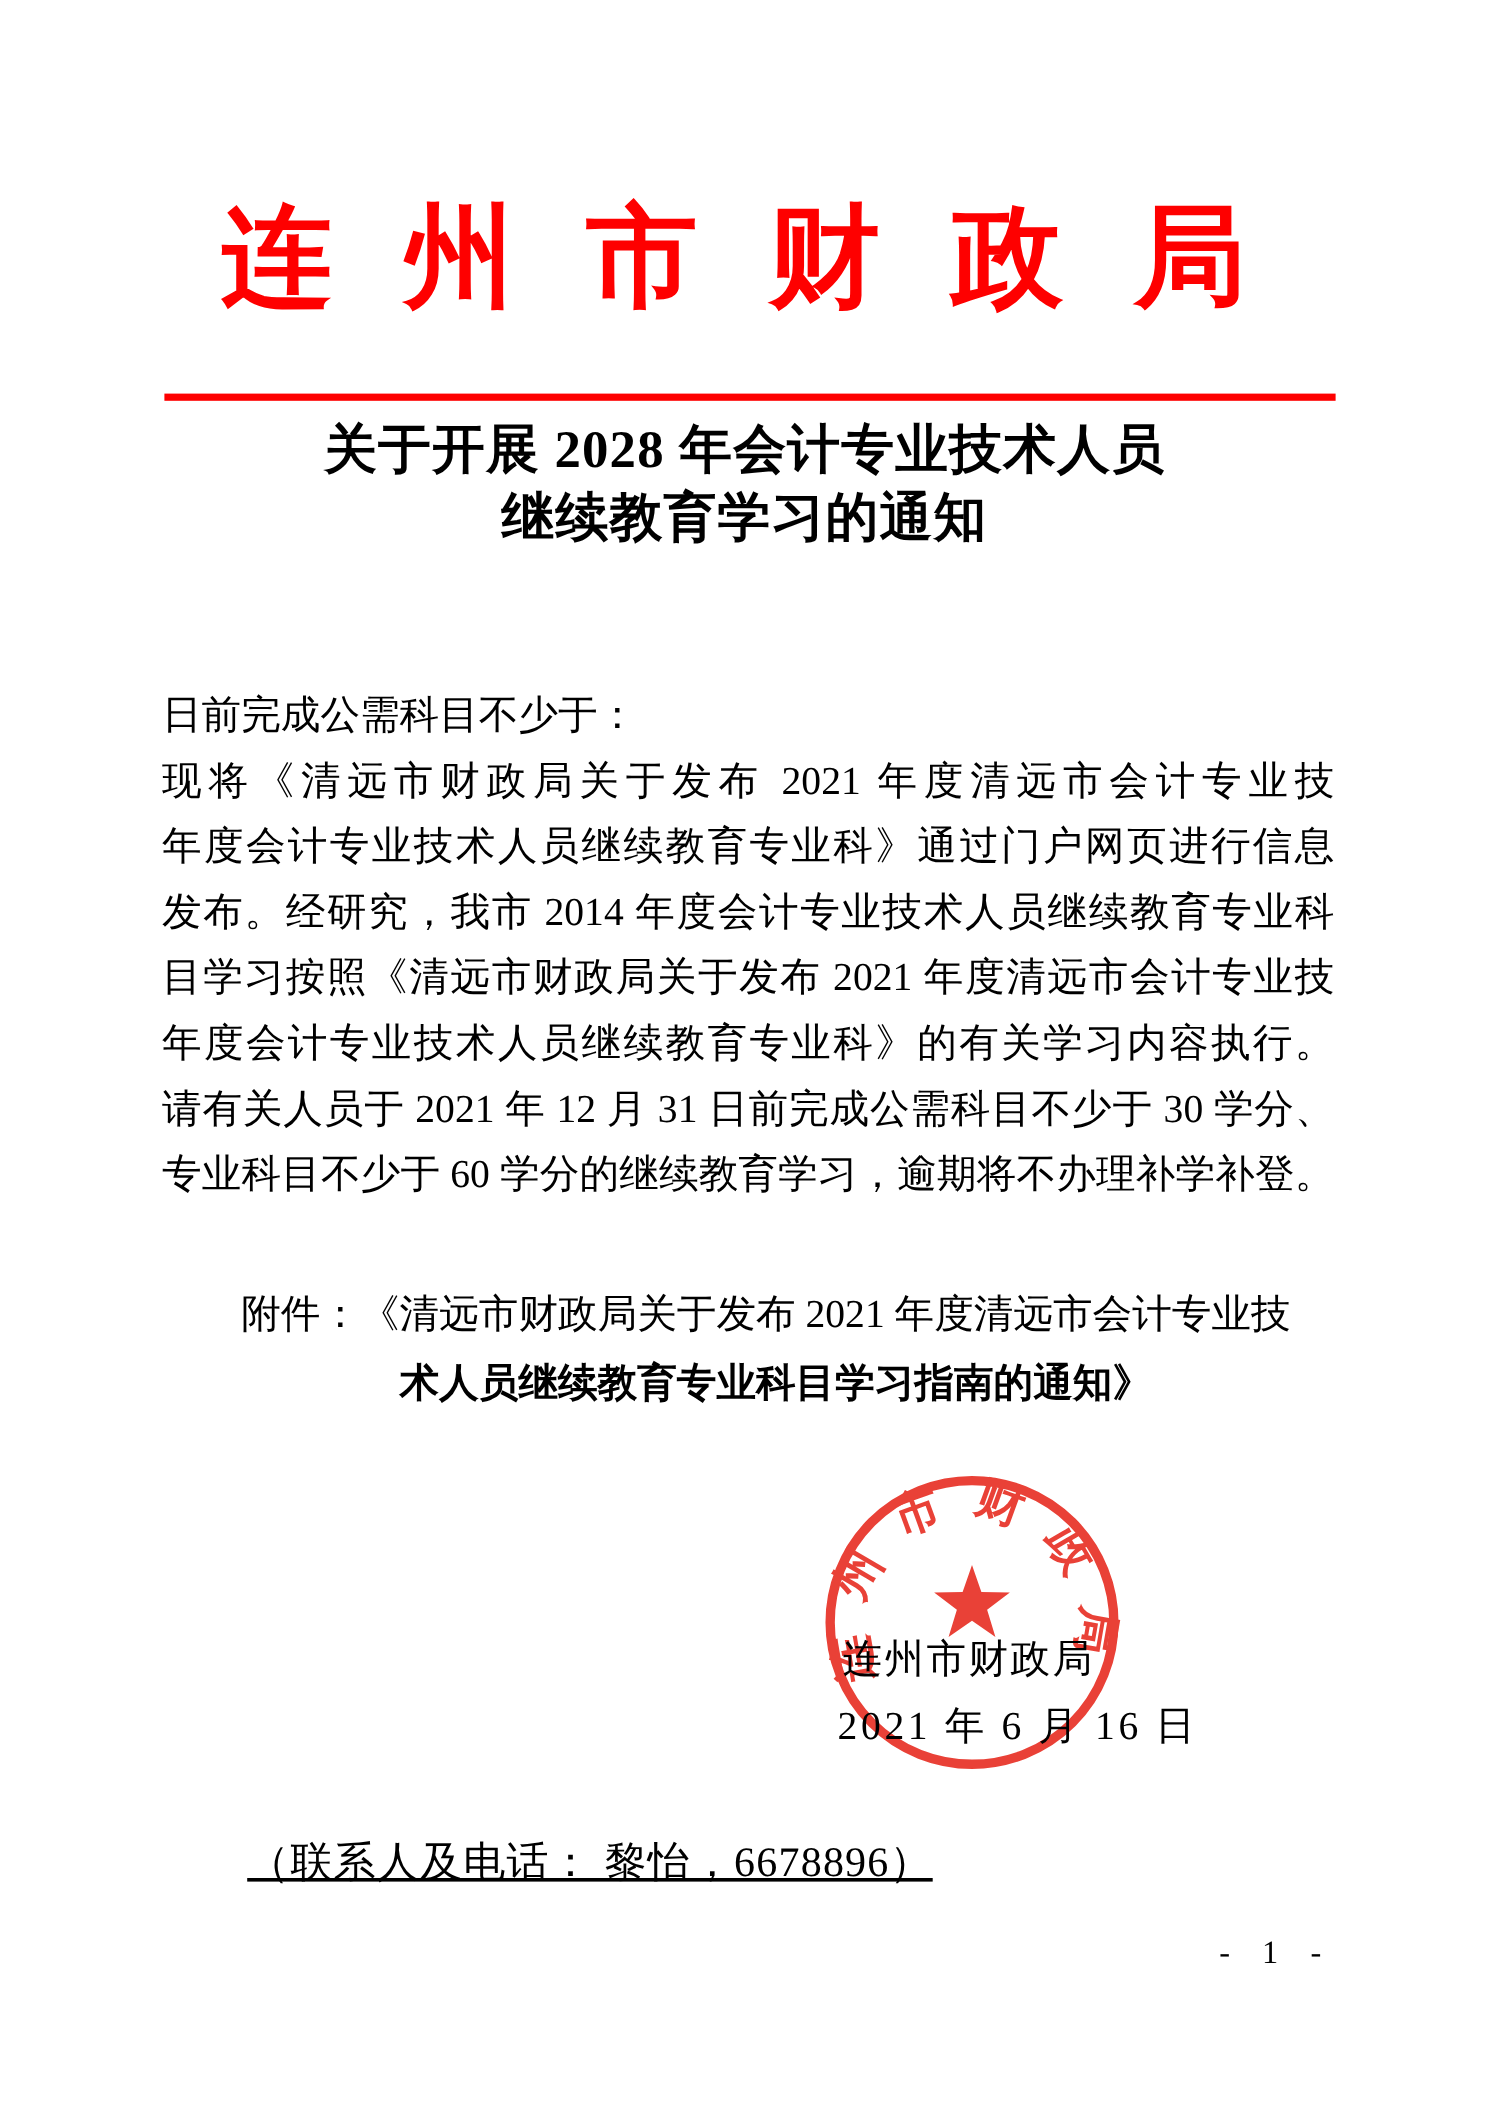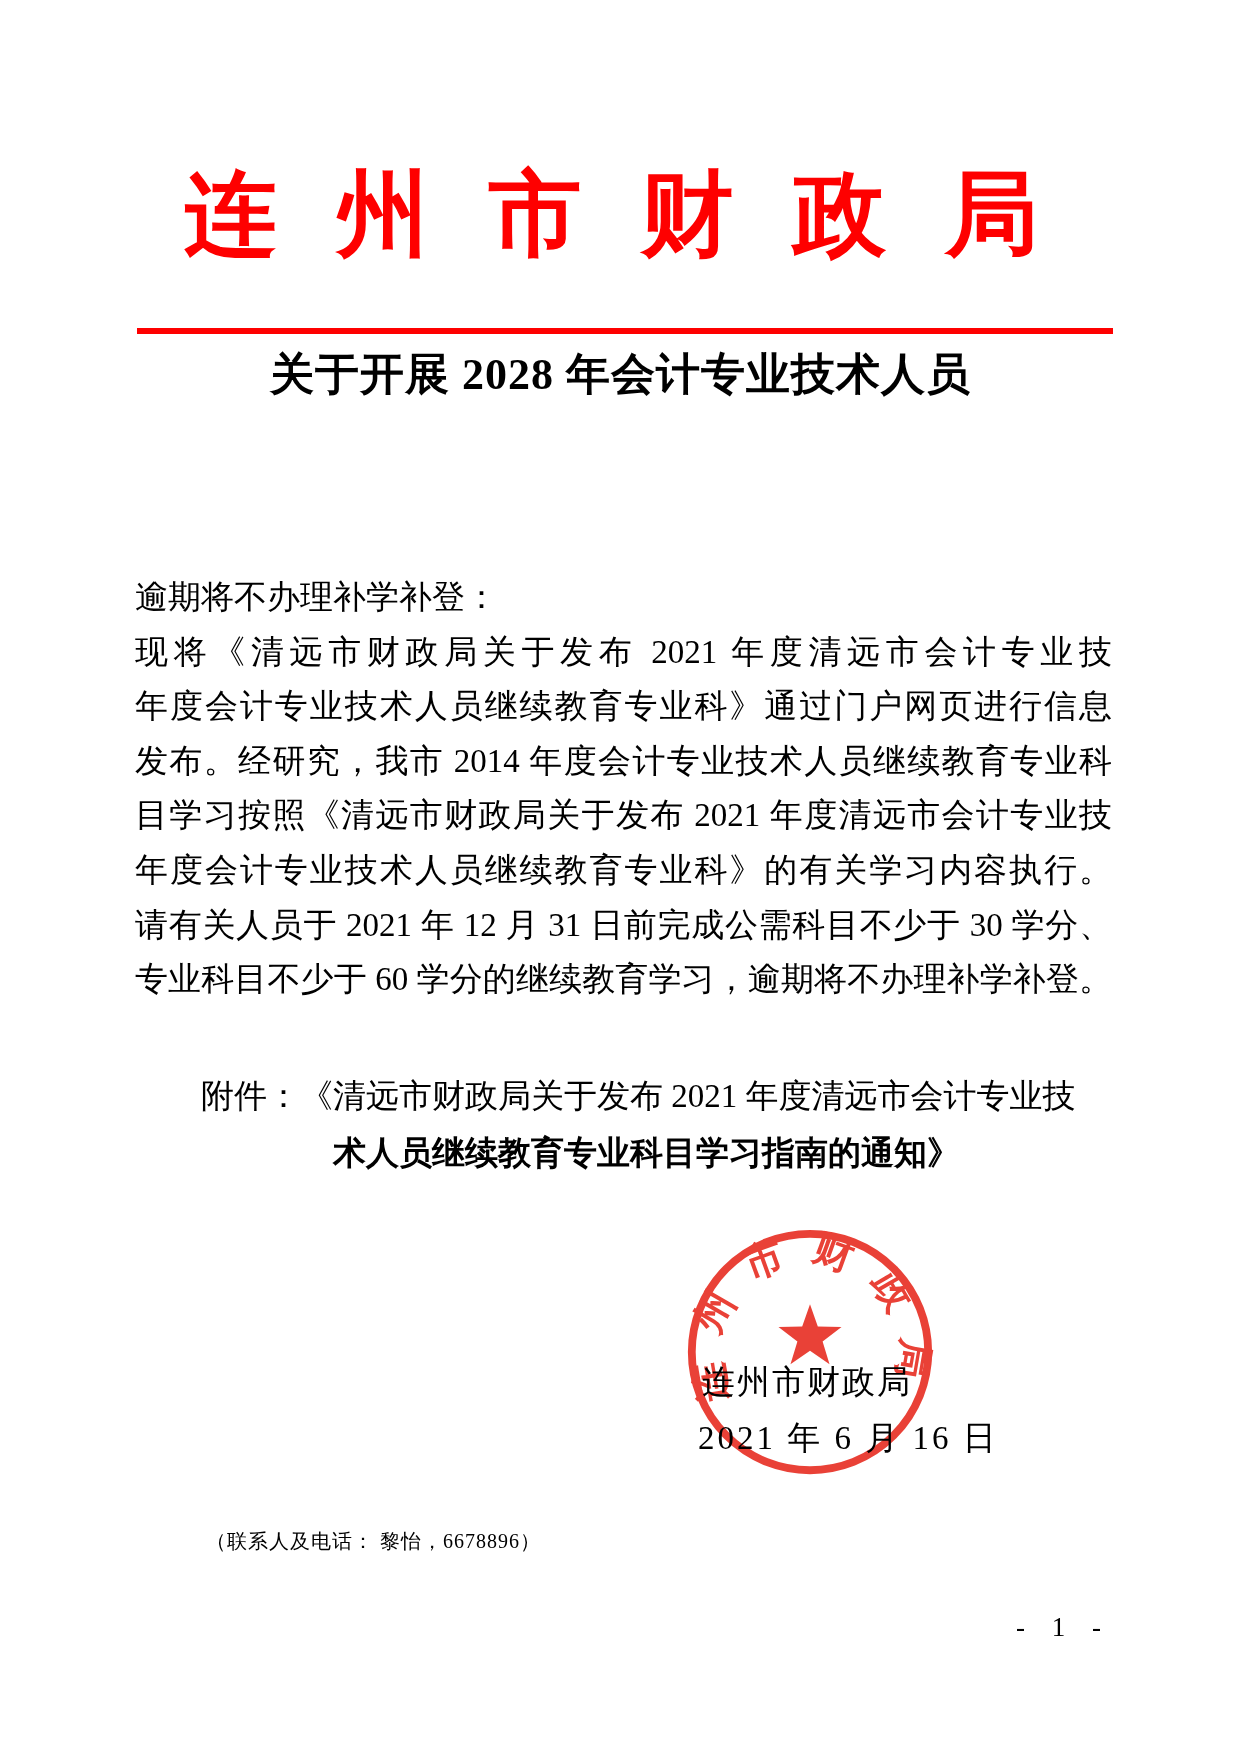--- a/index.html
+++ b/index.html
@@ -107,23 +107,24 @@
     height: 254px;
     mix-blend-mode: multiply;
     opacity: 0.95;
   }
 
   
   .contact-line {
     position: absolute;
     top: 1528px;
     left: 206px;
-    font-size: 20px;
+    font-size: 35px;
     letter-spacing: 1px;
     white-space: nowrap;
+    text-decoration: underline;
   }
 
   
   .page-number {
     position: absolute;
     top: 1612px;
     left: 1016px;
     font-size: 27px;
     letter-spacing: 10px;
     white-space: nowrap;
@@ -133,24 +134,25 @@
 <body>
 
 <div class="page">
 
   <div class="org-name">连 州 市 财 政 局</div>
 
   <div class="red-rule"></div>
 
   <div class="doc-title">
     <div>关于开展 2028 年会计专业技术人员</div>
+    <div>继续教育学习的通知</div>
   </div>
 
   <div class="body-block">
-    <div class="body-line salutation">逾期将不办理补学补登：</div>
+    <div class="body-line salutation">日前完成公需科目不少于：</div>
     <div class="body-line">现将《清远市财政局关于发布 2021 年度清远市会计专业技</div>
     <div class="body-line">年度会计专业技术人员继续教育专业科》通过门户网页进行信息</div>
     <div class="body-line">发布。经研究，我市 2014 年度会计专业技术人员继续教育专业科</div>
     <div class="body-line">目学习按照《清远市财政局关于发布 2021 年度清远市会计专业技</div>
     <div class="body-line">年度会计专业技术人员继续教育专业科》的有关学习内容执行。</div>
     <div class="body-line">请有关人员于 2021 年 12 月 31 日前完成公需科目不少于 30 学分、</div>
     <div class="body-line">专业科目不少于 60 学分的继续教育学习，逾期将不办理补学补登。</div>
   </div>
 
   <div class="attachment-block">

